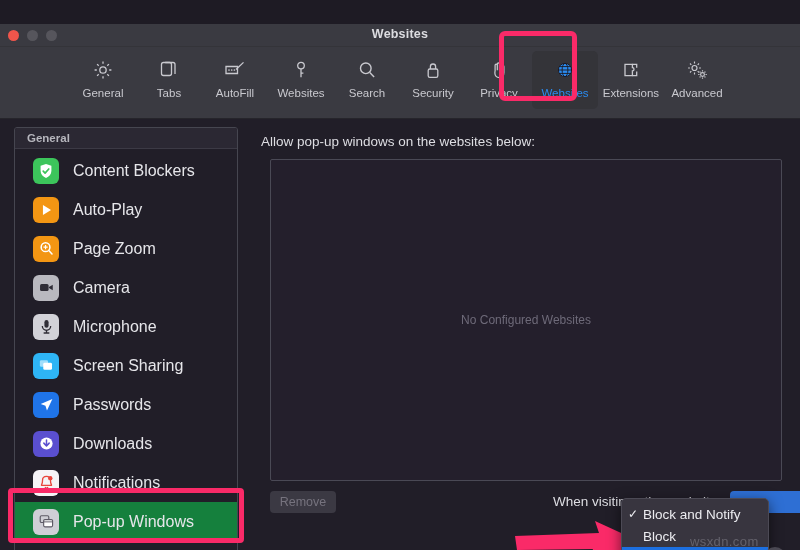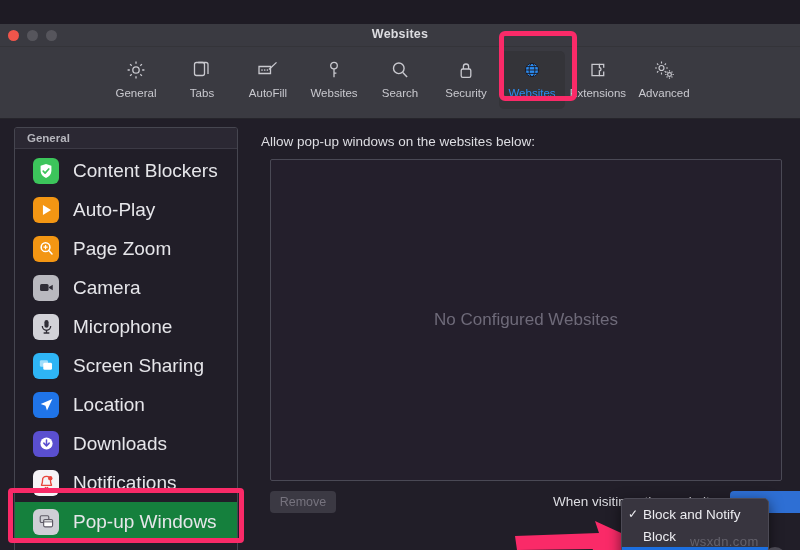--- a/index.html
+++ b/index.html
@@ -150,21 +150,21 @@
     height: 26px;
     border-radius: 6px;
     flex: 0 0 auto;
     display: flex;
     align-items: center;
     justify-content: center;
     margin-right: 14px;
   }
   .sb-icon svg { display: block; }
   .sb-label {
-    font-size: 19px;
+    font-size: 16px;
     color: #e6e6ea;
     white-space: nowrap;
   }
 
   
   .hl-popup {
     position: absolute;
     left: 8px;
     top: 464px;
     width: 236px;
@@ -199,21 +199,21 @@
     height: 322px;
     background: #241f2c;
     border: 1px solid #4a4955;
     border-radius: 2px;
     box-sizing: border-box;
     display: flex;
     align-items: center;
     justify-content: center;
   }
   .empty-text {
-    font-size: 17px;
+    font-size: 12px;
     color: #6e6a79;
   }
   .bottom-row {
     position: absolute;
     left: 17px;
     top: 372px;
     width: 576px;
     height: 24px;
   }
   .remove-btn {
@@ -393,20 +393,28 @@
     <div class="tb-item">
       <span class="tb-icon">
         <svg width="24" height="24" viewBox="0 0 24 24" fill="none" stroke="#c9c9cf" stroke-width="1.3">
           <rect x="7.2" y="11" width="9.6" height="8.3" rx="1.6"></rect>
           <path d="M9.4 11V8.6a2.6 2.6 0 0 1 5.2 0V11"></path>
         </svg>
       </span>
       <span class="tb-label">Security</span>
     </div>
 
+    <div class="tb-item">
+      <span class="tb-icon">
+        <svg width="24" height="24" viewBox="0 0 24 24" fill="none" stroke="#c9c9cf" stroke-width="1.25">
+          <path d="M8.1 13.4V7.2a1.1 1.1 0 0 1 2.2 0v5M10.3 12.1V5.9a1.1 1.1 0 0 1 2.2 0v6M12.5 12.2V6.6a1.1 1.1 0 0 1 2.2 0v5.7M14.7 12.6V8.4a1.1 1.1 0 0 1 2.2 0v6.2c0 3.1-2 5-4.6 5-2.7 0-4.4-1.8-4.4-4.4v-1.8"></path>
+        </svg>
+      </span>
+      <span class="tb-label">Privacy</span>
+    </div>
 
     <div class="tb-item selected">
       <span class="tb-icon">
         <svg width="24" height="24" viewBox="0 0 24 24" fill="none" stroke="#2b8cf0" stroke-width="1.35">
           <circle cx="12" cy="12" r="6.6" fill="#2b8cf0" stroke="none"></circle>
           <circle cx="12" cy="12" r="6.6" stroke="#1e1b24" stroke-width="1"></circle>
           <g stroke="#1e1b24" stroke-width=".95" fill="none">
             <ellipse cx="12" cy="12" rx="2.9" ry="6.6"></ellipse>
             <path d="M5.4 12h13.2M6.5 8.6h11M6.5 15.4h11"></path>
           </g>
@@ -507,21 +515,21 @@
           </span>
           <span class="sb-label">Screen Sharing</span>
         </div>
 
         <div class="sb-item">
           <span class="sb-icon" style="background:#1f74e8">
             <svg width="19" height="19" viewBox="0 0 20 20">
               <path d="M16.2 4.2L3.9 9.6l5 1.6 1.6 5z" fill="#ffffff"></path>
             </svg>
           </span>
-          <span class="sb-label">Location</span>
+          <span class="sb-label">Passwords</span>
         </div>
 
         <div class="sb-item">
           <span class="sb-icon" style="background:#5a4fcf">
             <svg width="19" height="19" viewBox="0 0 20 20">
               <circle cx="10" cy="10" r="6.4" fill="#ffffff"></circle>
               <path d="M10 6.4v6M7.2 9.6L10 12.6l2.8-3" fill="none" stroke="#5a4fcf" stroke-width="1.6" stroke-linecap="round" stroke-linejoin="round"></path>
             </svg>
           </span>
           <span class="sb-label">Downloads</span>

